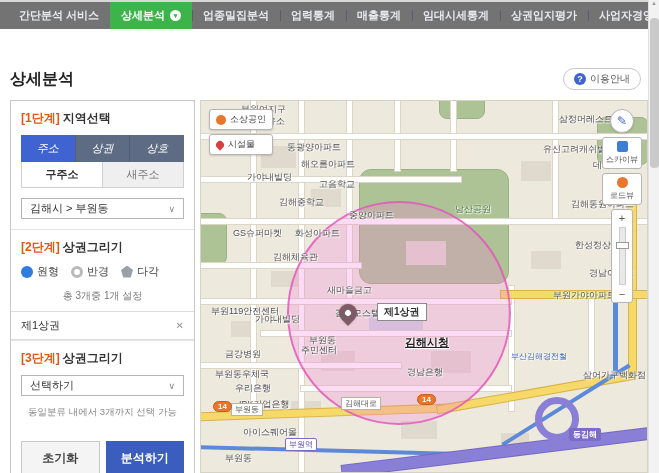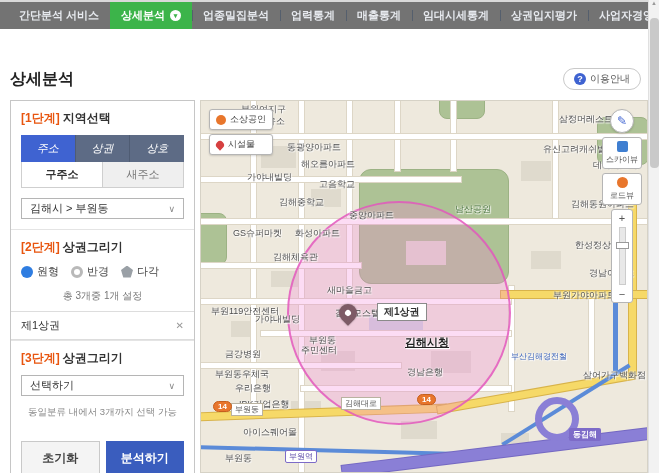--- a/index.html
+++ b/index.html
@@ -89,21 +89,21 @@
   .pin::after { content:''; position:absolute; left:6px; top:6px; width:6px; height:6px;
     background:#fff; border-radius:50%; }
   .area-label { position:absolute; left:176px; top:202px; background:#fff; border:1px solid #8a8a8a;
     font-size:10px; font-weight:bold; color:#333; padding:1px 6px; z-index:23; white-space:nowrap; }
   .mlabel { position:absolute; font-size:9px; color:#4b4b4b; white-space:nowrap; z-index:20;
     text-shadow:0 0 2px #fff, 0 0 2px #fff, 1px 1px 1px #fff; }
   .mlabel.park { color:#3e6b2e; }
   .mlabel.big { font-size:11px; font-weight:bold; color:#222;text-decoration:underline; }
   .mlabel.rail { color:#3a62b8; font-size:8px; }
   .mlabel.station { background:#fff; border:1px solid #7d6bc8; color:#5b49a8; font-size:8px;
-    padding:0 3px; border-radius:2px; text-shadow:none;margin-top:12px; }
+    padding:0 3px; border-radius:2px; text-shadow:none; }
   .mlabel.ic { background:#7d6bc8; color:#fff; font-size:8px; font-weight:bold; padding:1px 4px;
     border-radius:2px; text-shadow:none; }
   .mlabel.sign { background:#fff; border:1px solid #b9b2a0; color:#555; font-size:8px;
     padding:0 3px; text-shadow:none; }
   .rbadge { position:absolute; background:#e8762c; border:1px solid #c65f1d; color:#fff;
     font-size:8px; font-weight:bold; padding:0 4px; border-radius:7px; z-index:21; }
 
   
   .mc-left { position:absolute; left:8px; top:8px; display:flex; flex-direction:column; gap:4px;
     z-index:30; }

